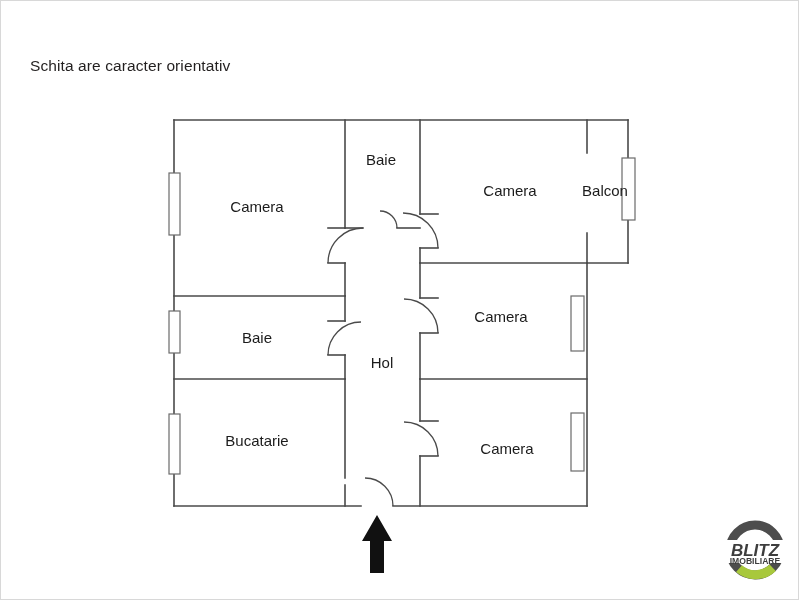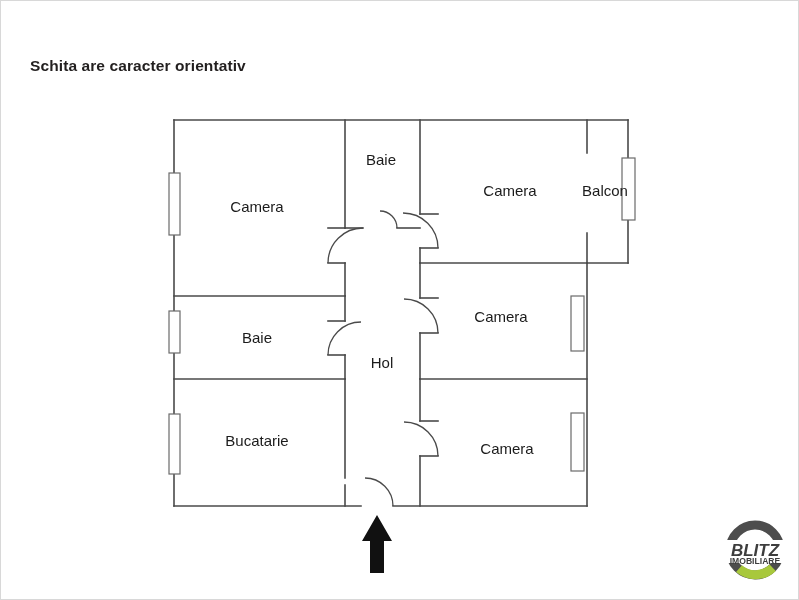--- a/index.html
+++ b/index.html
@@ -24,21 +24,20 @@
     border: 1px solid #d8d8d8;
   }
   #plan-title {
     position: absolute;
     left: 29px;
     top: 56px;
     font-size: 15.5px;
     color: #221f1f;
     letter-spacing: 0.1px;
     white-space: nowrap;
-    font-weight: bold;
   }
   #floorplan-svg {
     position: absolute;
     left: 0;
     top: 0;
   }
   .room-label {
     font-family: "Liberation Sans", sans-serif;
     font-size: 15px;
     fill: #1b1b1b;

